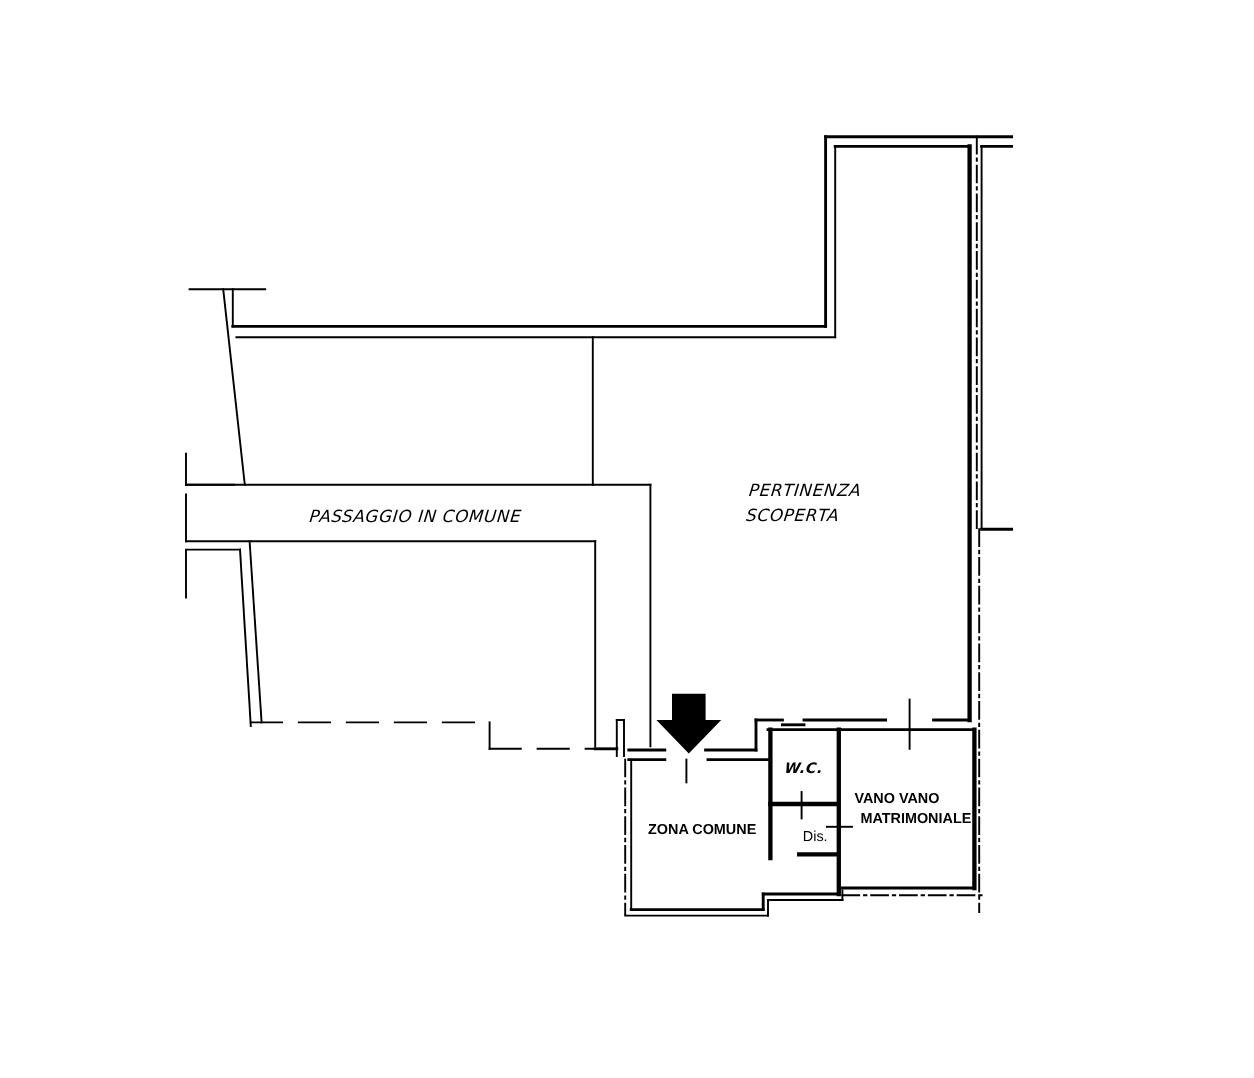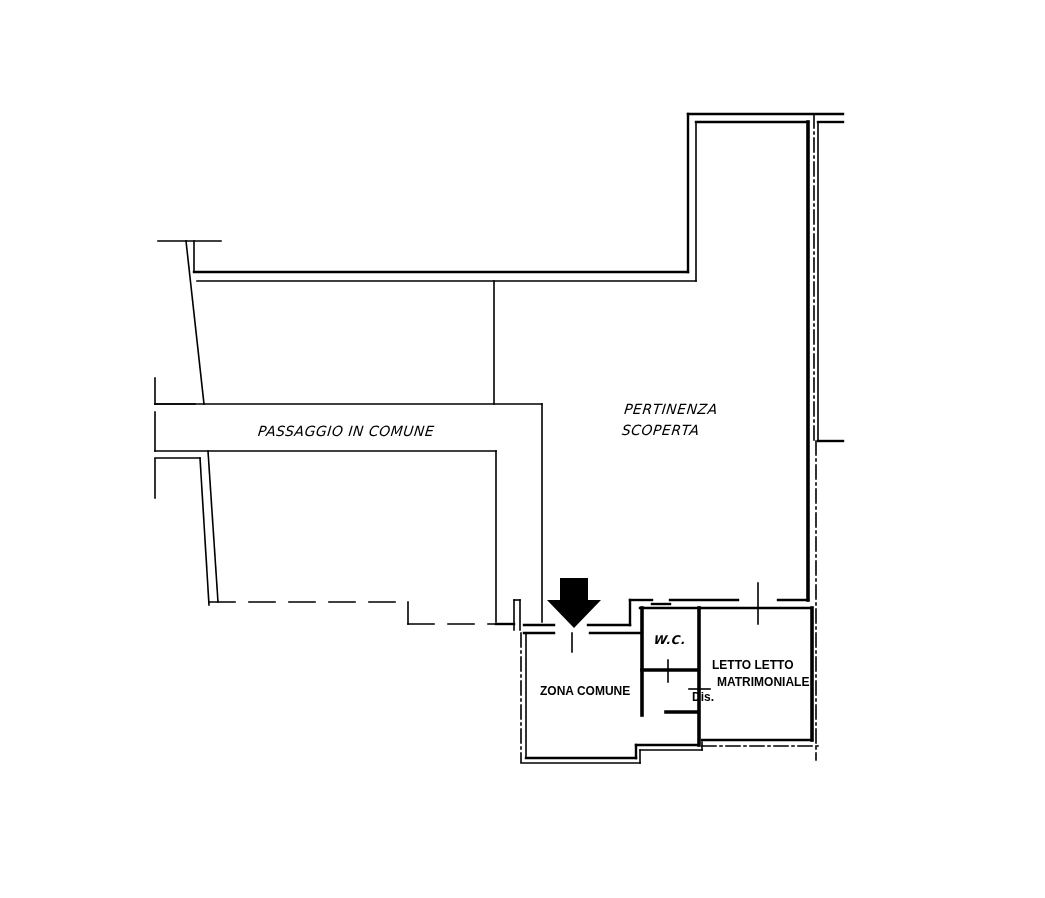--- a/index.html
+++ b/index.html
@@ -134,18 +134,18 @@
 
 <div class="label hand" style="left:623px; top:399px; line-height:21px;">
   <div>PERTINENZA</div>
   <div>SCOPERTA</div>
 </div>
 
 <div class="label print" style="left:540px; top:684px;">ZONA COMUNE</div>
 
 <div class="label hand" style="left:654px; top:633px; font-size:12px; font-weight:bold;">W.C.</div>
 
-<div class="label print" style="left:692px; top:690px; font-weight:bold;">Dis.</div>
+<div class="label print" style="left:669px; top:690px; font-weight:normal;">Dis.</div>
 
 <div class="label print center" style="left:712px; top:657px; line-height:17px;">
-  <div style="text-align:left;">LETTO LETTO</div>
+  <div style="text-align:left;">VANO VANO</div>
   <div style="padding-left:5px;">MATRIMONIALE</div>
 </div>
 
 </body></html>

